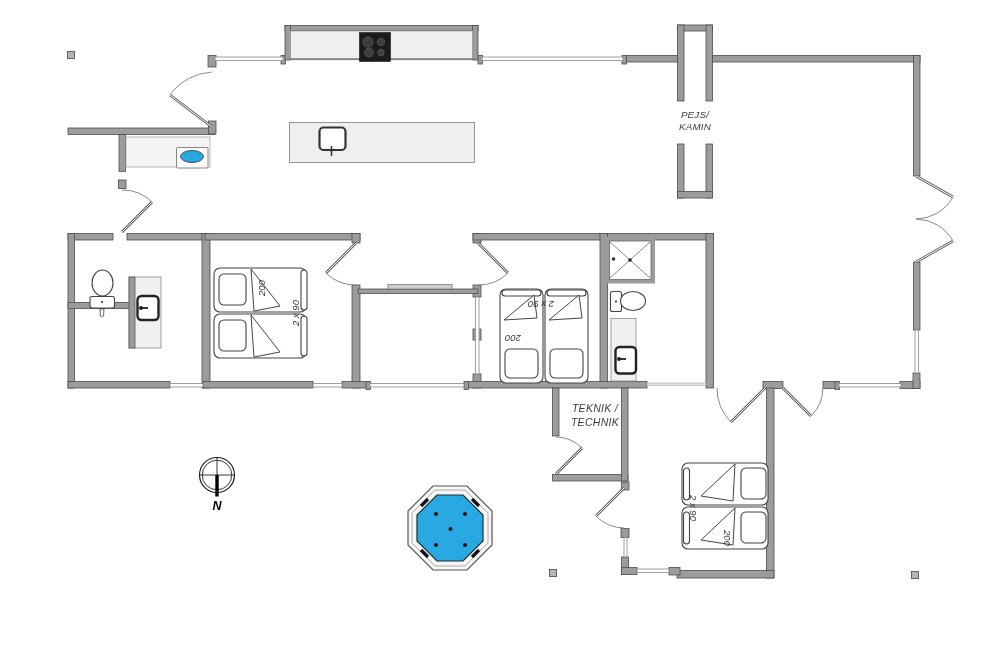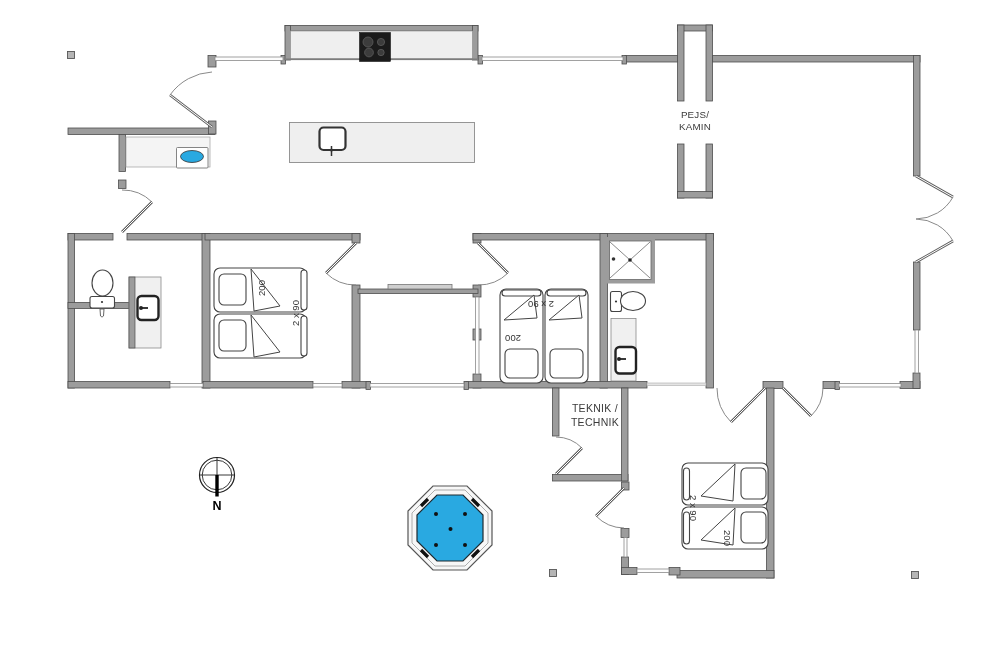--- a/index.html
+++ b/index.html
@@ -1,17 +1,17 @@
 <!DOCTYPE html>
 <html><head>
 <meta charset="utf-8">
 <style>
   html,body{margin:0;padding:0;background:#ffffff;}
   body{width:1000px;height:656px;position:relative;font-family:"Liberation Sans",sans-serif;}
-  #plan-wrap{position:absolute;inset:0;}
+  #plan-wrap{position:absolute;inset:0;font-style:italic;}
   svg text{fill:#3b3b3b;}
   .room-label{font-size:10.5px;letter-spacing:.3px;}
   .chimney-label{font-size:9.8px;letter-spacing:.2px;}
   .bed-label{font-size:9.5px;fill:#333;}
   .north-label{font-size:12.5px;font-weight:bold;fill:#000;}
 </style>
 </head>
 <body>
 
 <div id="plan-wrap">

